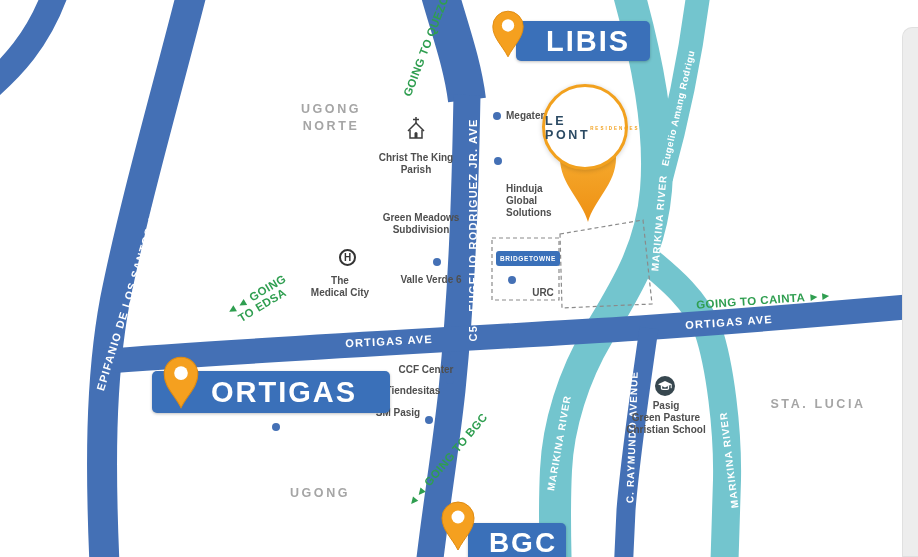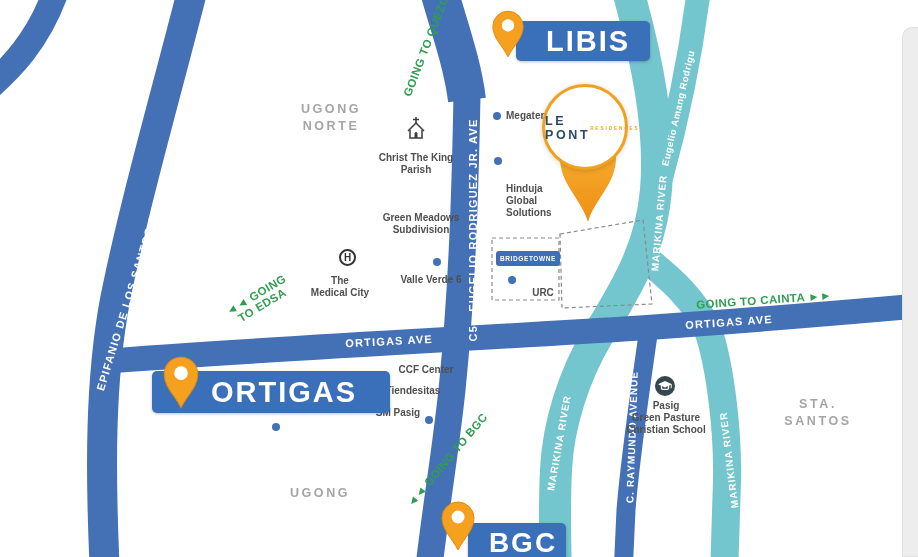--- a/index.html
+++ b/index.html
@@ -98,21 +98,21 @@
   <div class="rlabel mixed" style="left:678px;top:108px;transform:translate(-50%,-50%) rotate(-77deg);">Eugelio Amang Rodrigu</div>
 
   <div class="dir" style="left:426px;top:46px;transform:translate(-50%,-50%) rotate(-69deg);white-space:nowrap;">GOING TO QUEZO</div>
   <div class="dir" style="left:259px;top:300px;transform:translate(-50%,-50%) rotate(-31deg);">◄◄ GOING
 TO EDSA</div>
   <div class="dir" style="left:764px;top:300px;transform:translate(-50%,-50%) rotate(-4deg);white-space:nowrap;">GOING TO CAINTA ►►</div>
   <div class="dir" style="left:447px;top:460px;transform:translate(-50%,-50%) rotate(-50deg);white-space:nowrap;">◄◄ GOING TO BGC</div>
 
   <div class="area" style="left:290px;top:101px;width:82px;">UGONG
 NORTE</div>
-  <div class="area" style="left:763px;top:396px;width:110px;">STA. SANTOS</div>
+  <div class="area" style="left:763px;top:396px;width:110px;">STA. LUCIA</div>
   <div class="area" style="left:280px;top:485px;width:80px;">UGONG</div>
   <div class="area" style="left:658px;top:515px;width:90px;margin-top:48px;">ROSARIO</div>
 
   <span class="dot" style="left:493px;top:112px;"></span>
   <div class="poi left" style="left:506px;top:110px;">Megatent</div>
 
   <span class="dot" style="left:494px;top:157px;"></span>
   <div class="poi left" style="left:506px;top:152px;margin-top:31px;">Hinduja
 Global
 Solutions</div>

